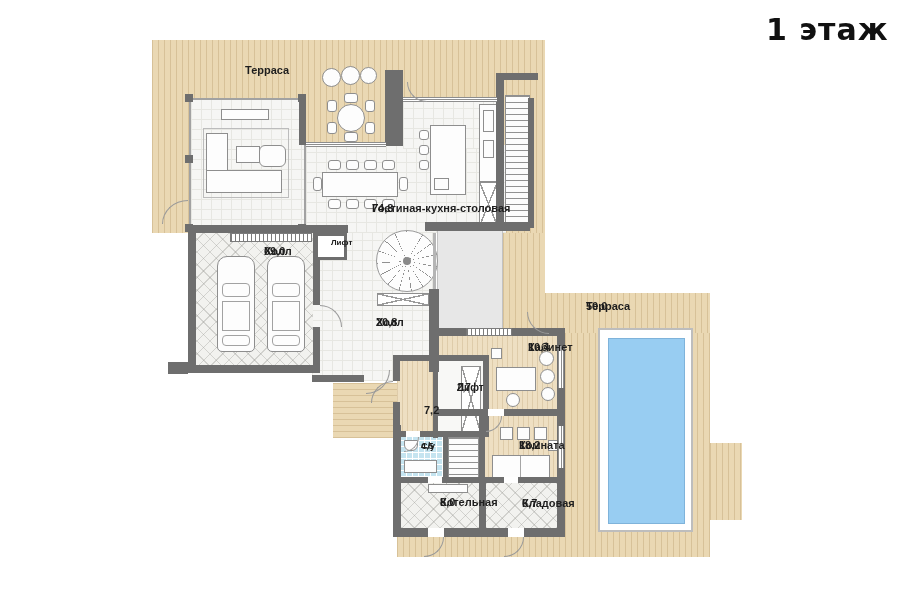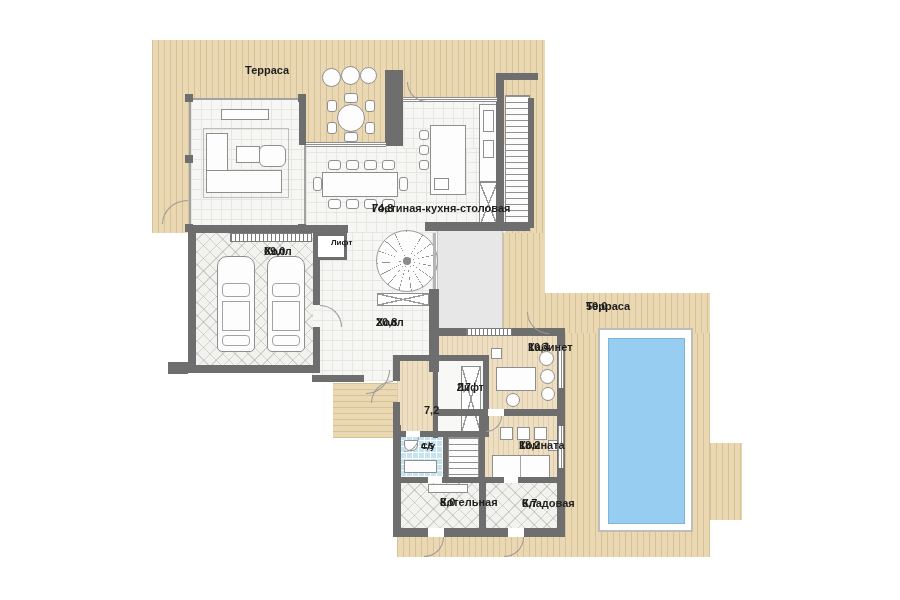--- a/index.html
+++ b/index.html
@@ -276,14 +276,15 @@
   </div>
   <div class="lb" style="left:440px;top:496px;">
     <span>Котельная</span>
     <span>8,0</span>
   </div>
   <div class="lb" style="left:522px;top:497px;">
     <span>Кладовая</span>
     <span>6,7</span>
   </div>
 
+  <div id="title" style="left:766px;top:12px;">1 этаж</div>
 
 </div>
 
 </body></html>

